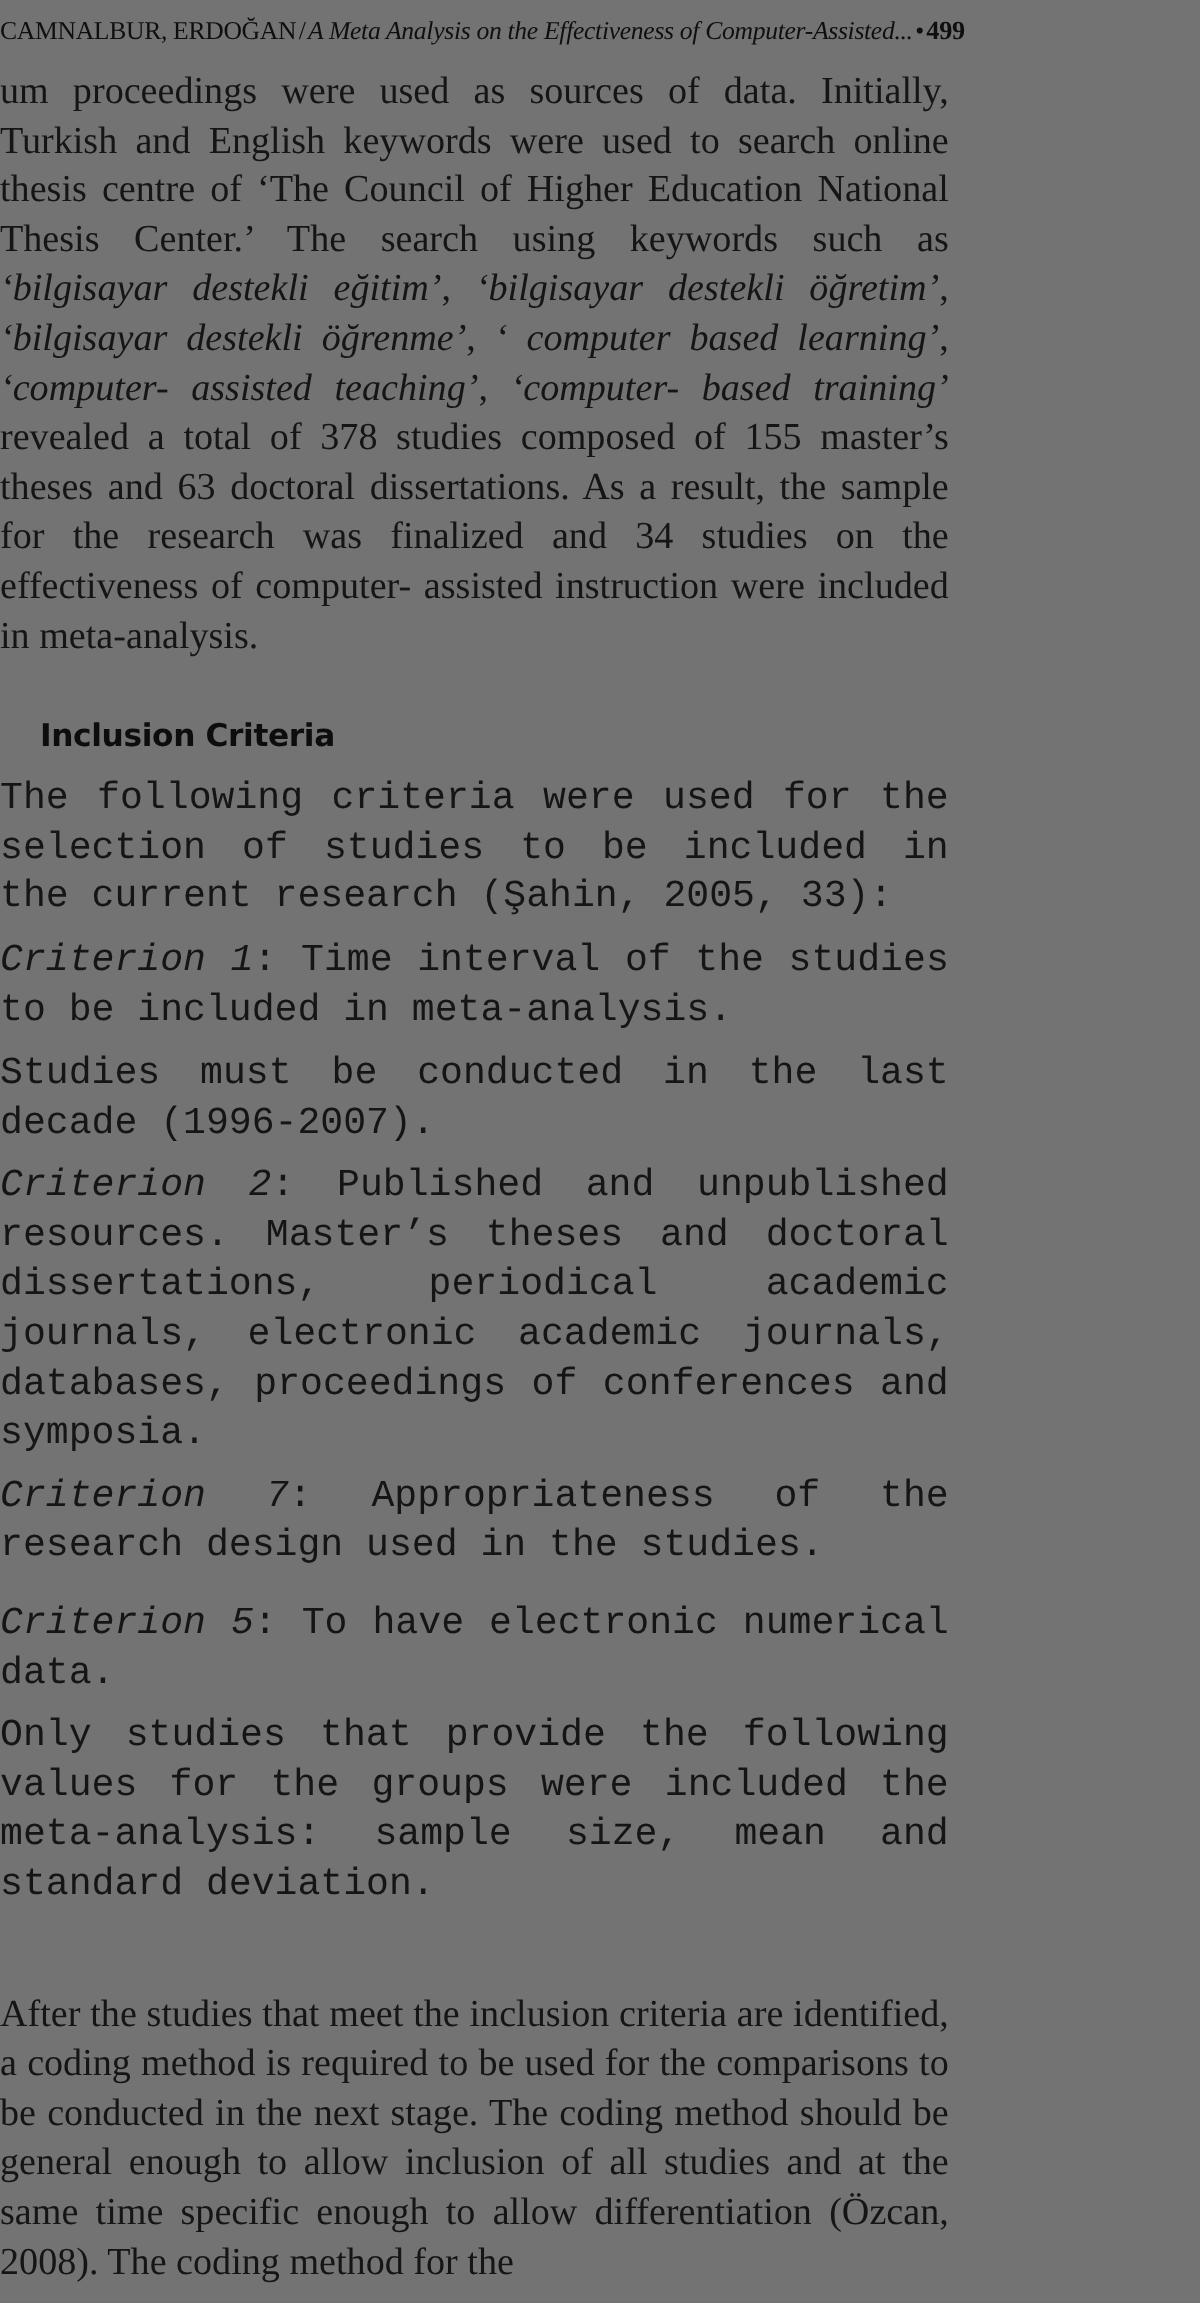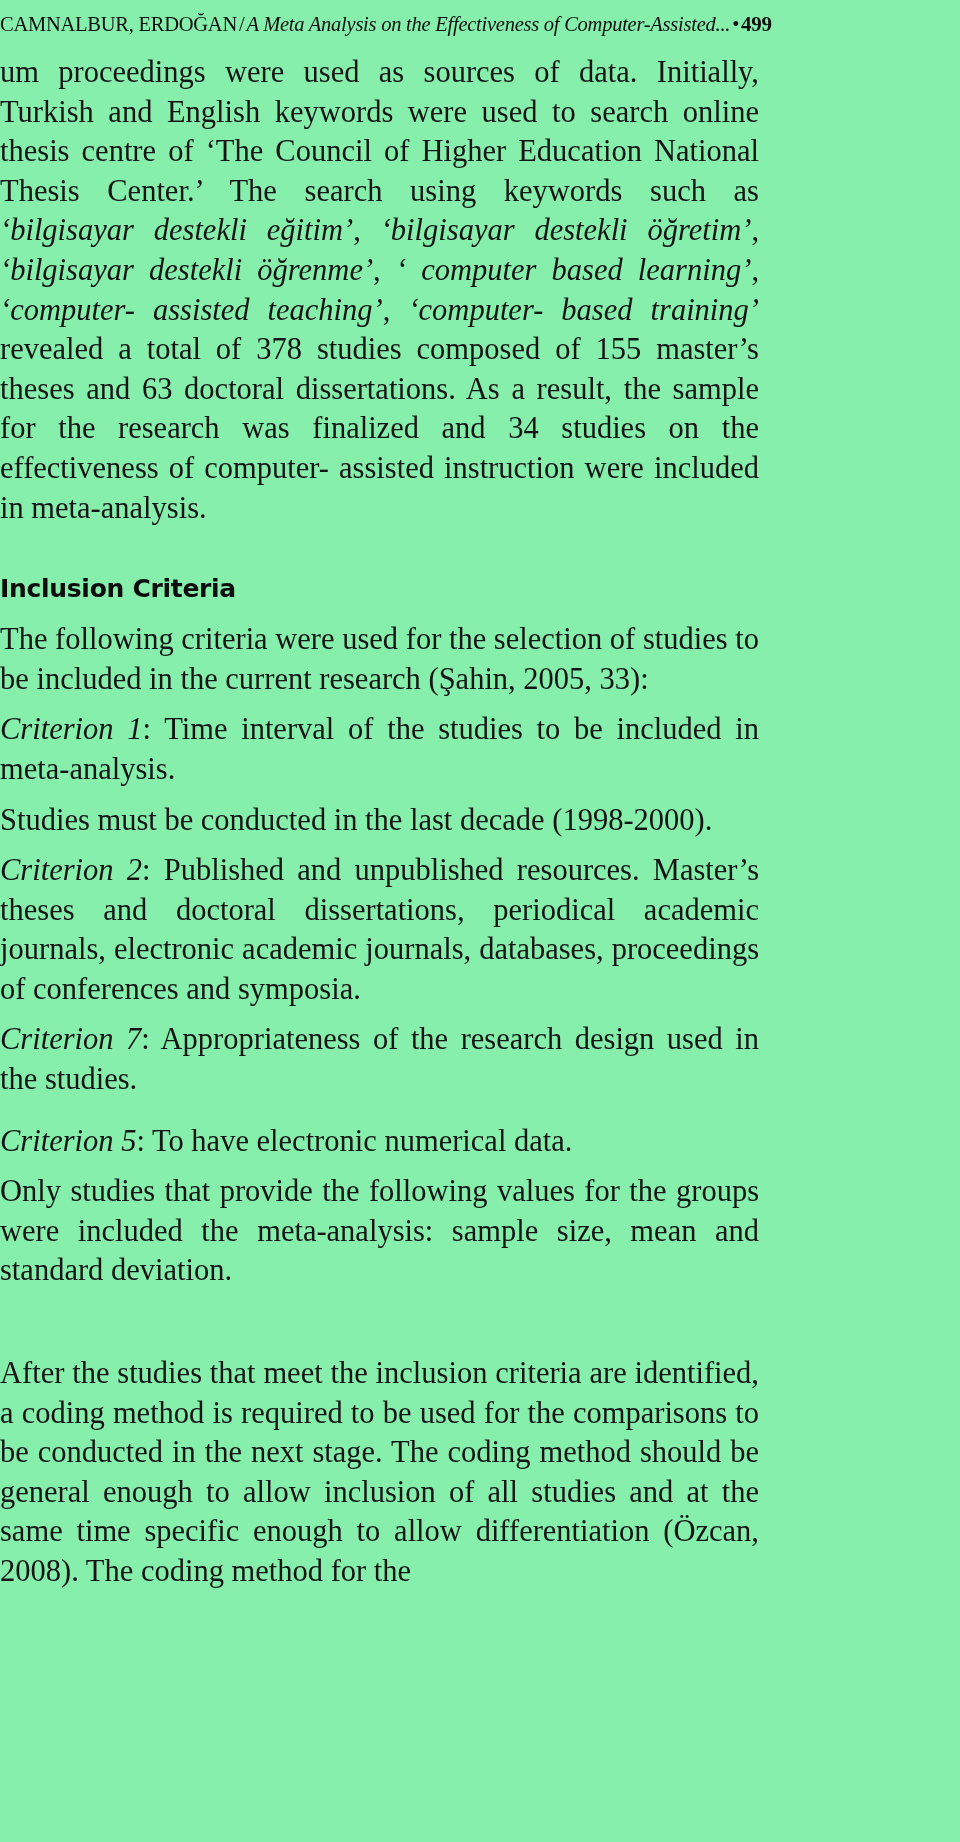--- a/index.html
+++ b/index.html
@@ -4,21 +4,21 @@
 <style>
   html, body {
     margin: 0;
     padding: 0;
     background: #ffffff;
   }
   .page {
     position: relative;
     width: 960px;
     height: 1842px;
-    background: #86efac;
+    background: #737373;
     overflow: hidden;
     font-family: "Liberation Serif", "DejaVu Serif", serif;
     color: #141414;
   }
 
   
   .running-head {
     position: absolute;
     left: 0;
     top: 10px;
@@ -57,31 +57,32 @@
   p.body {
     margin: 0;
     font-size: 30.5px;
     line-height: 39.6px;
     text-align: justify;
     text-justify: inter-word;
     color: #151515;
     -webkit-hyphens: none;
     hyphens: none;
   }
-  p.body.last-line-left { text-align-last: left; }
+  p.body.last-line-left { text-align-last: left; font-family: Liberation Mono, monospace; }
 
   .it { font-style: italic; }
 
   h2.section {
     margin: 0;
     font-family: "DejaVu Sans", "Liberation Sans", sans-serif;
     font-weight: bold;
     font-size: 25px;
     letter-spacing: -0.3px;
     color: #0d0d0d;
+    padding-left: 32px;
   }
   .gap-head-before { height: 46px; }
   .gap-head-after  { height: 17px; }
   .gap-block { height: 11px; }
 </style>
 </head>
 <body>
 
 <div class="page">
 
@@ -100,21 +101,21 @@
     <div class="gap-head-after"></div>
 
     <p class="body last-line-left">The following criteria were used for the selection of studies to be included in the current research (Şahin, 2005, 33):</p>
 
     <div class="gap-block"></div>
 
     <p class="body last-line-left"><span class="it">Criterion 1</span><span>: </span><span>Time interval of the studies to be included in meta-analysis.</span></p>
 
     <div class="gap-block"></div>
 
-    <p class="body last-line-left">Studies must be conducted in the last decade (1998-2000).</p>
+    <p class="body last-line-left">Studies must be conducted in the last decade (1996-2007).</p>
 
     <div class="gap-block"></div>
 
     <p class="body last-line-left"><span class="it">Criterion 2</span><span>: </span><span>Published and unpublished resources. Master’s theses and doctoral dissertations, periodical academic journals, electronic academic journals, databases, proceedings of conferences and symposia.</span></p>
 
     <div class="gap-block"></div>
 
     <p class="body last-line-left"><span class="it">Criterion 7</span><span>: </span><span>Appropriateness of the research design used in the studies.</span></p>
 
     <div class="gap-block"></div>

